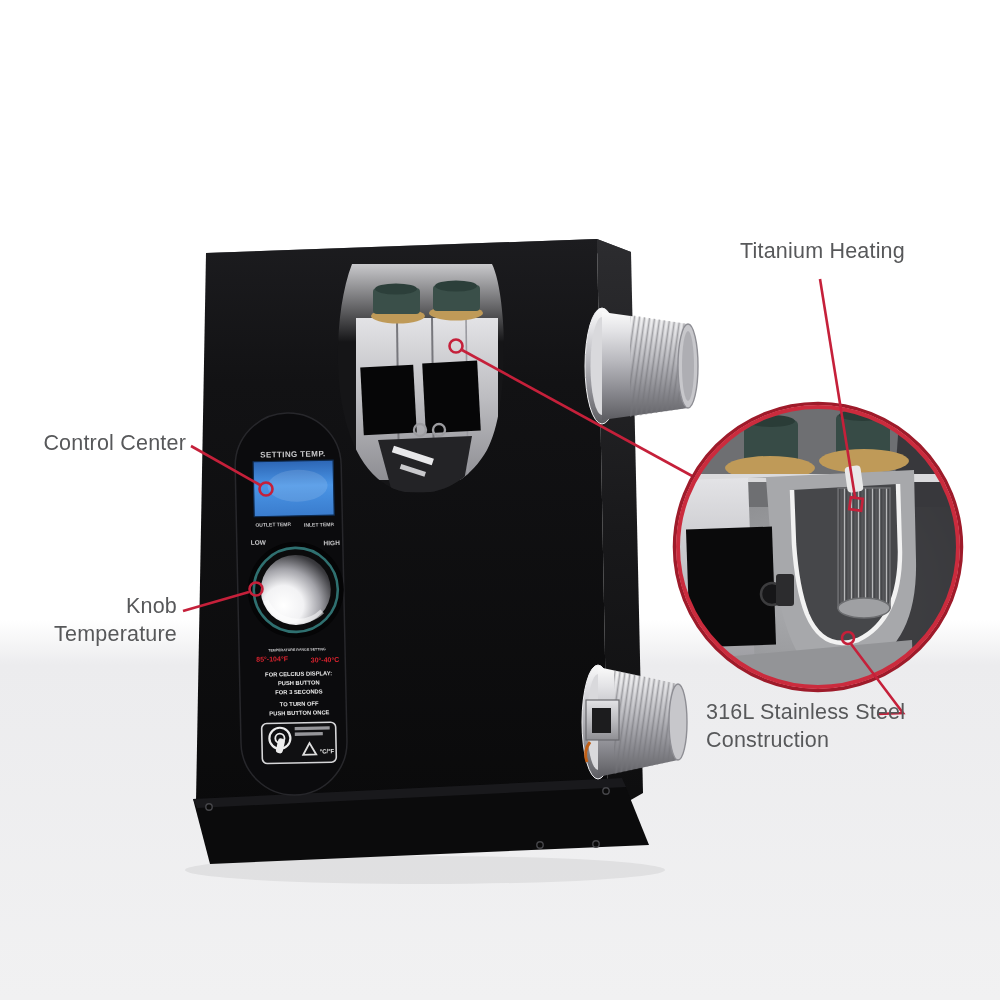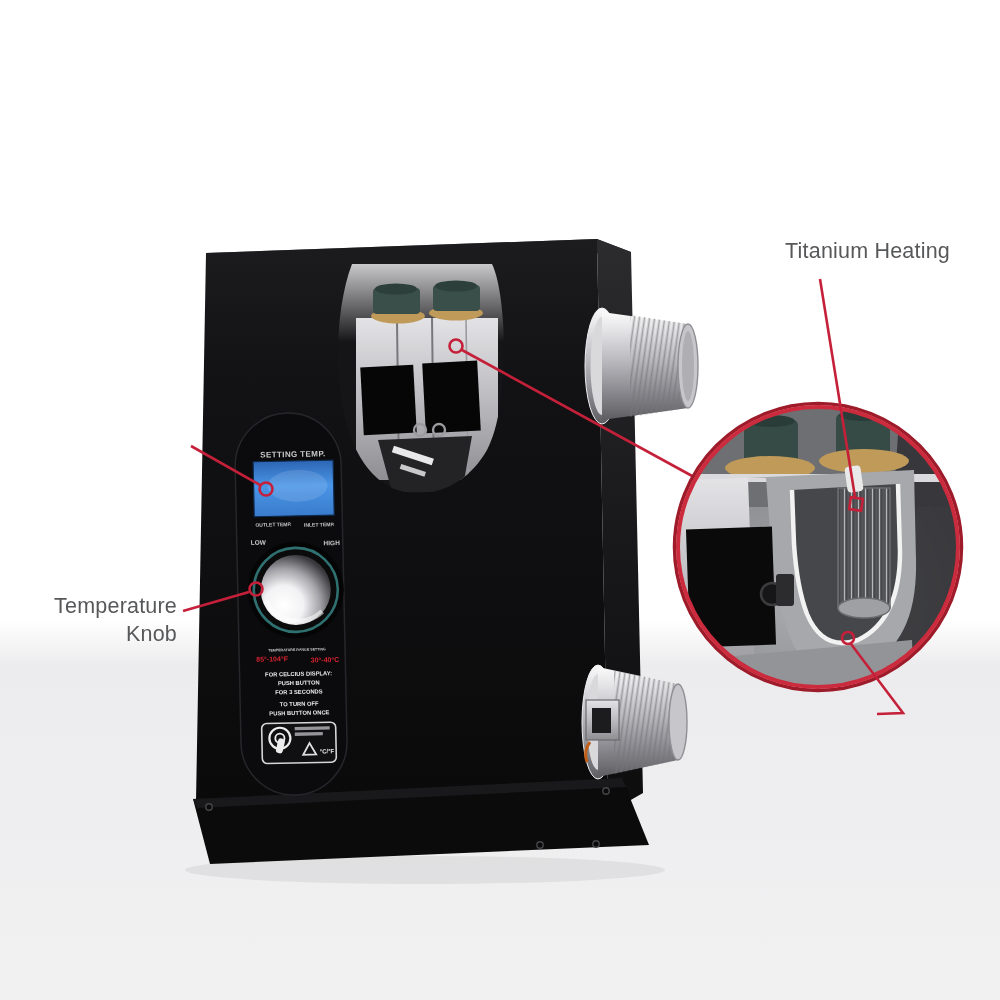--- a/index.html
+++ b/index.html
@@ -4,21 +4,21 @@
 <style>
   html,body{margin:0;padding:0;background:#fff;}
   #stage{
     position:relative;width:1000px;height:1000px;overflow:hidden;
     background:linear-gradient(180deg,#ffffff 0%,#ffffff 62%,#ececee 66.5%,#f1f1f2 100%);
     font-family:"Liberation Sans",sans-serif;
   }
   #scene{position:absolute;left:0;top:0;}
   .callout-label{
     position:absolute;color:#57585a;font-size:21.5px;line-height:27.5px;
-    font-family:"Liberation Sans",sans-serif;letter-spacing:.2px;text-align:right;
+    font-family:"Liberation Sans",sans-serif;letter-spacing:.2px;
   }
   .align-right{text-align:right;}
   svg text{font-family:"Liberation Sans",sans-serif;}
   .t-dim{fill:#c9c9cb;font-weight:bold;}
   .t-white{fill:#e8e8e8;font-weight:bold;}
   .t-red{fill:#d9232e;font-weight:bold;}
 </style>
 </head>
 <body>
 
@@ -254,24 +254,31 @@
         <line x1="820" y1="279" x2="855" y2="497"></line>
         <rect x="850" y="498" width="12" height="12" transform="rotate(8 856 504)"></rect>
       </g>
       <g>
         <circle cx="848" cy="638" r="6"></circle>
         <polyline points="851,644 903,713 877,714"></polyline>
       </g>
     </g>
   </svg>
 
+  <div class="callout-label align-right" style="left:34px;top:430px;width:152px;">
+    <span>Control Center</span>
+  </div>
 
   <div class="callout-label align-right" style="left:30px;top:593px;width:147px;">
+    <div>Knob</div>
     <div>Temperature</div>
-    <div>Knob</div>
   </div>
 
   <div class="callout-label" style="left:740px;top:238px;width:210px;">
     <div>Titanium Heating</div>
   </div>
 
+  <div class="callout-label" style="left:706px;top:699px;width:230px;">
+    <div>316L Stainless Steel</div>
+    <div>Construction</div>
+  </div>
 
 </div>
 
 </body></html>

